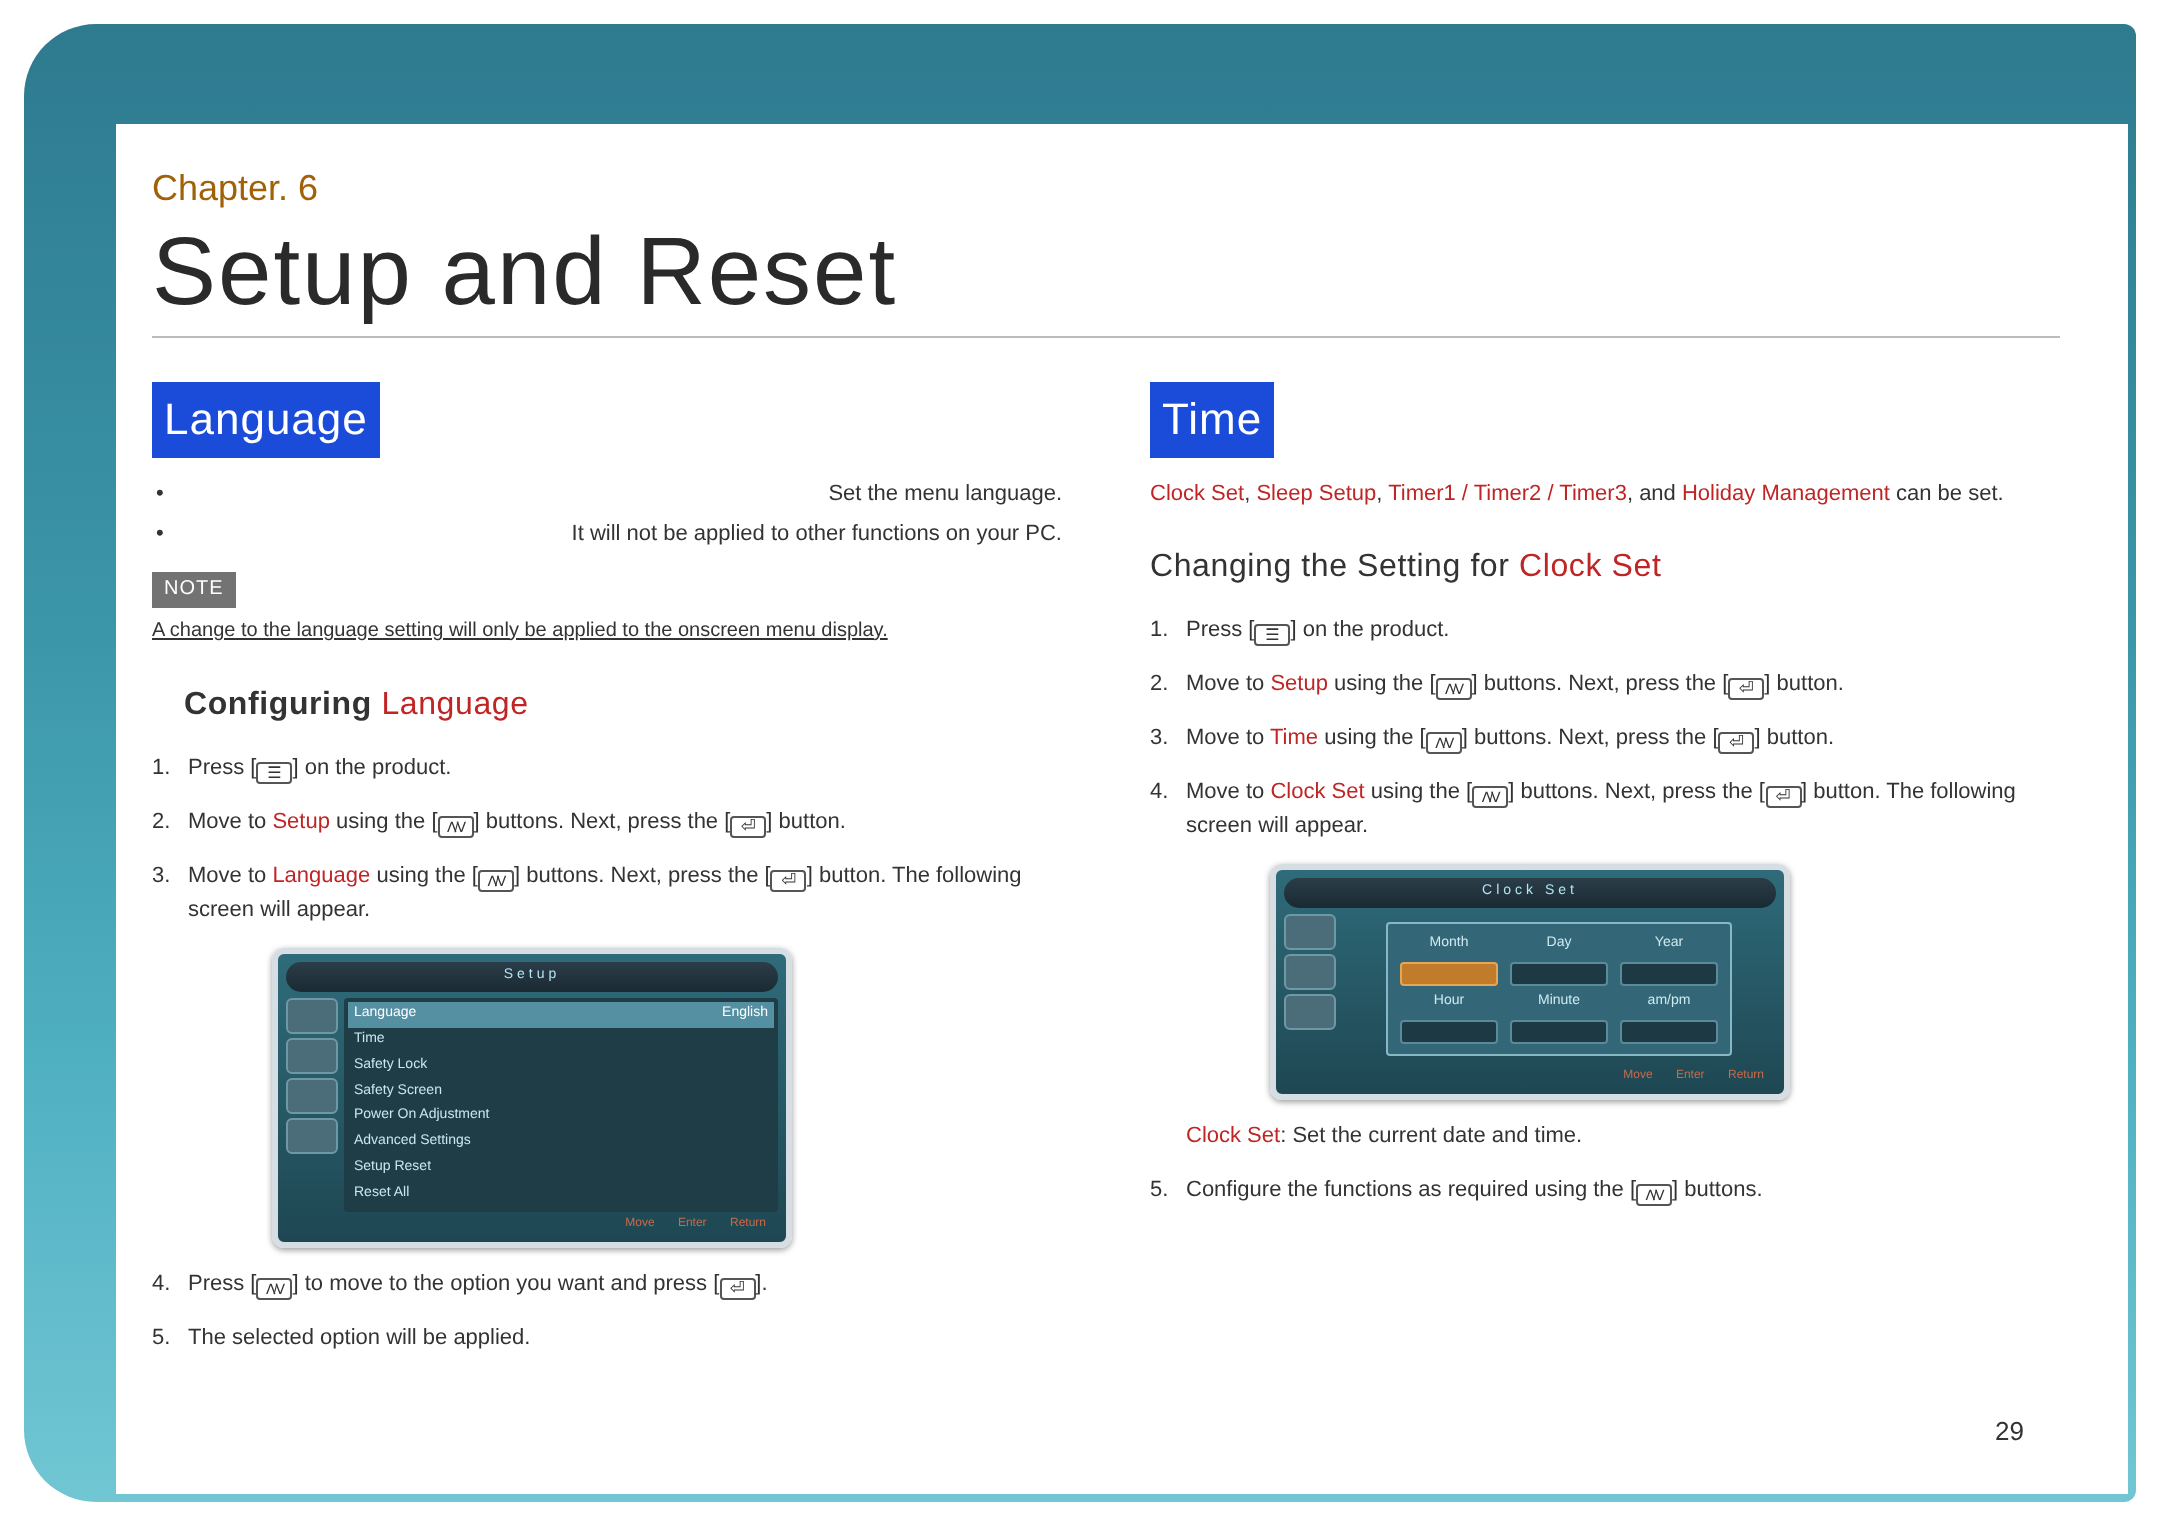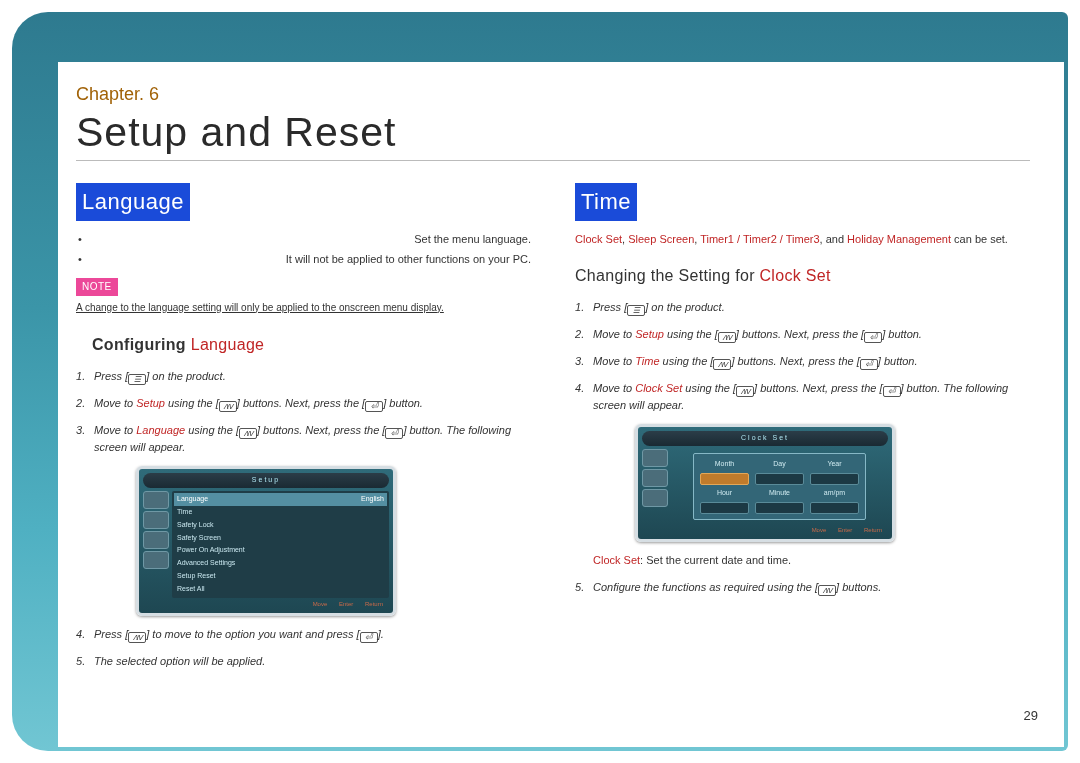--- a/index.html
+++ b/index.html
@@ -26,21 +26,21 @@
     background: #fff;
     padding: 22px 34px 0 18px;
   }
   .chapter-label {
     color: #a16207;
     font-size: 18px;
     font-weight: 400;
     margin-bottom: 4px;
   }
   .chapter-title {
-    font-size: 41px;
+    font-size: 48px;
     font-weight: 400;
     color: #2a2a2a;
     letter-spacing: 1px;
     margin-bottom: 4px;
   }
   .rule {
     border: none;
     border-top: 1px solid #bbb;
     margin-bottom: 22px;
   }
@@ -62,21 +62,21 @@
     font-weight: 400;
     padding: 2px 6px;
     margin-bottom: 10px;
     letter-spacing: 0.5px;
   }
   .bullet-list { list-style: none; margin-bottom: 10px; }
   .bullet-list li { position: relative; padding-left: 12px; margin-bottom: 3px; text-align: right; }
   .bullet-list li::before { content: "•"; position: absolute; left: 2px; }
   .note-badge {
     display: inline-block;
-    background: #ec4899;
+    background: #737373;
     color: #fff;
     font-size: 10px;
     padding: 1px 6px;
     margin-bottom: 4px;
     letter-spacing: 0.5px;
   }
   .note-text { font-size: 10px; margin-bottom: 18px; text-decoration: underline; }
   .sub-heading {
     font-size: 16px;
     font-weight: 400;
@@ -85,21 +85,20 @@
     letter-spacing: 0.3px;
   }
   .sub-heading .hl-red { color: #c02525; display:inline; }
   .sub-heading strong { font-weight: 700; margin-left: 16px; }
   .step-list { list-style: none; counter-reset: step; }
   .step-list li {
     counter-increment: step;
     position: relative;
     padding-left: 18px;
     margin-bottom: 10px;
-    font-style: italic;
   }
   .step-list li::before {
     content: counter(step) ".";
     position: absolute;
     left: 0;
   }
   .hl-red { color: #c02525; }
   .inline-icon {
     display: inline-block;
     vertical-align: -2px;
@@ -176,21 +175,21 @@
     background: #1c3944;
     border: 1px solid #5a8b99;
     border-radius: 2px;
     height: 12px;
   }
   .clock-grid .box.active { background: #c07b2b; border-color: #e3a757; }
 
   .page-num {
     position: absolute;
     bottom: 24px;
-    right: 26px;
+    right: 52px;
     font-size: 13px;
     color: #333;
   }
 </style>
 </head>
 <body>
 
 <div class="page-bg"></div>
 
 <div class="content">
@@ -281,21 +280,21 @@
           <span>Press [</span><span class="inline-icon icon-updown"></span><span>] to move to the option you want and press [</span><span class="inline-icon icon-enter"></span><span>].</span>
         </li>
         <li>The selected option will be applied.</li>
       </ol>
     </div>
 
     <div class="col">
       <div class="section-title">Time</div>
 
       <div style="margin-bottom:16px;">
-        <span class="hl-red">Clock Set</span><span>, </span><span class="hl-red">Sleep Screen</span><span>, </span><span class="hl-red">Timer1 / Timer2 / Timer3</span><span>, and </span><span class="hl-red">Holiday Management</span><span> can be set.</span>
+        <span class="hl-red">Clock Set</span><span>, </span><span class="hl-red">Sleep Setup</span><span>, </span><span class="hl-red">Timer1 / Timer2 / Timer3</span><span>, and </span><span class="hl-red">Holiday Management</span><span> can be set.</span>
       </div>
 
       <div class="sub-heading">
         <span>Changing the Setting for </span><span class="hl-red">Clock Set</span>
       </div>
 
       <ol class="step-list">
         <li>
           <span>Press [</span><span class="inline-icon icon-menu"></span><span>] on the product.</span>
         </li>

